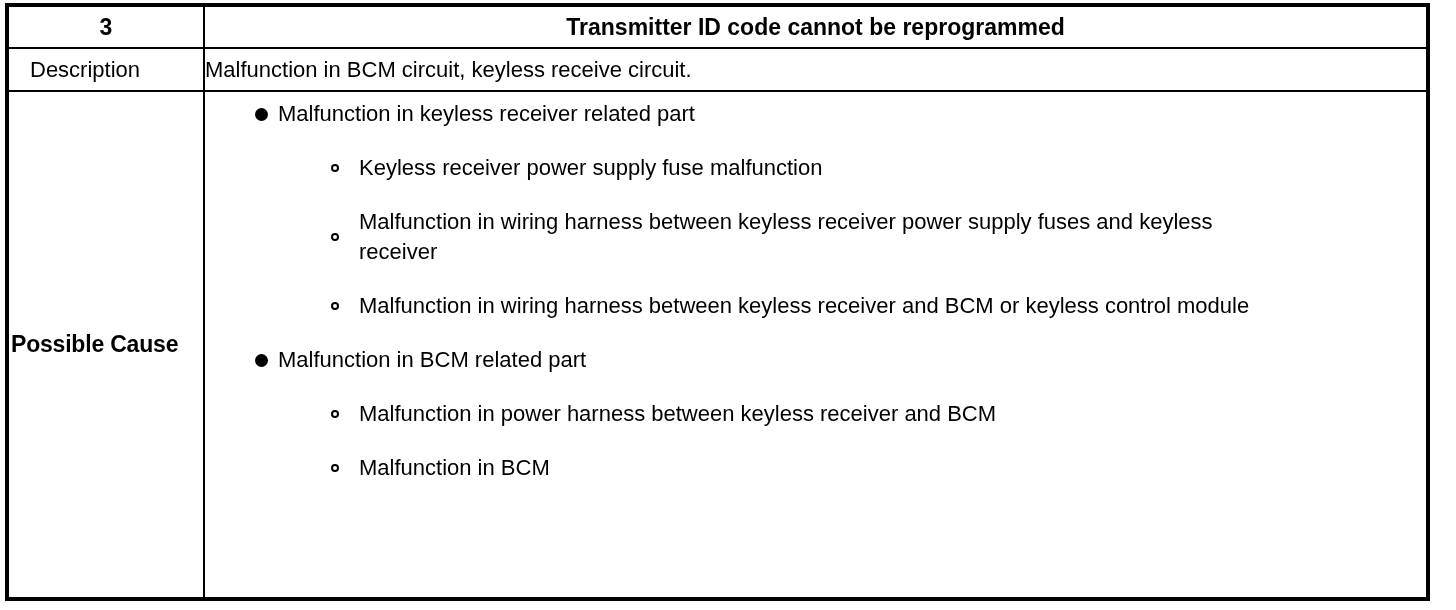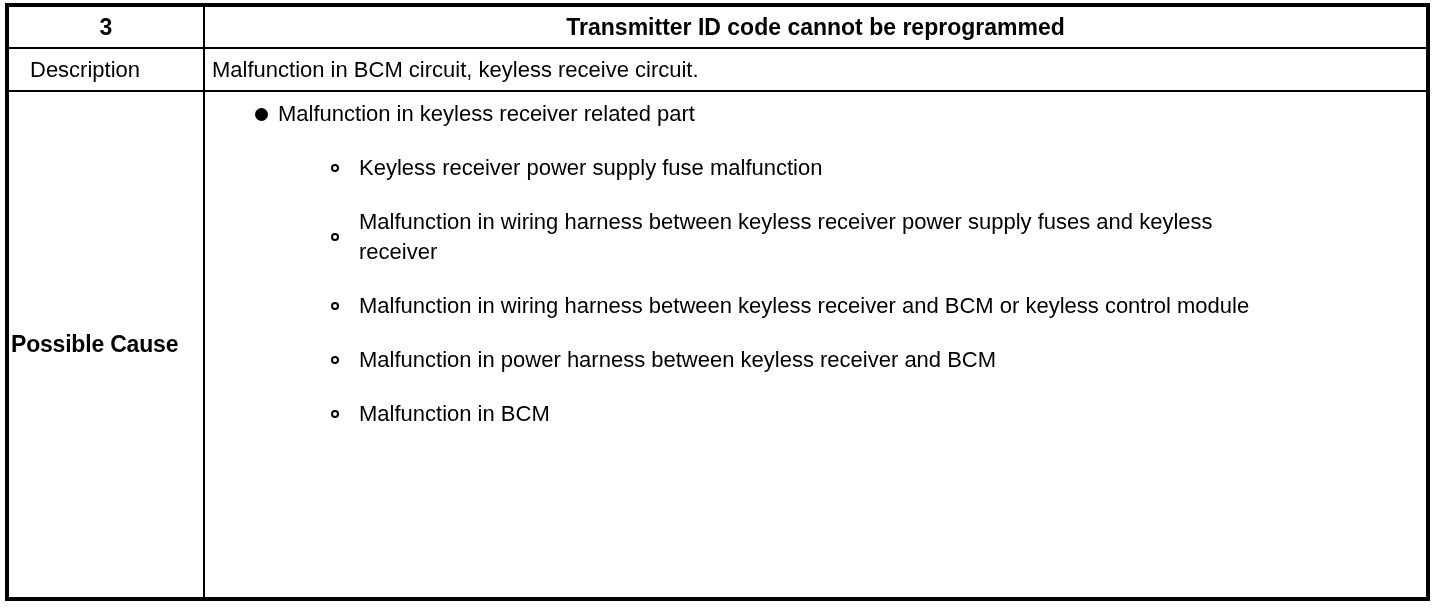--- a/index.html
+++ b/index.html
@@ -43,21 +43,20 @@
     font-size: 22px;
   }
   .label-cell.bold {
     font-weight: bold;
     font-size: 23px;
     padding-left: 2px;
     letter-spacing: -0.2px;
   }
   .desc-cell {
     display: flex; align-items: center;
-    padding-left: 7px;
     font-size: 22px;
   }
   .causes-cell {
     padding-top: 7px;
   }
   .cause-item {
     display: flex;
     align-items: center;
     font-size: 22px;
     line-height: 30px;
@@ -126,20 +125,26 @@
 receiver</span>
       </div>
 
       <div class="cause-item lvl2">
         <span class="bullet-box">
             <span class="bullet-open"></span>
           </span>
         <span class="cause-text">Malfunction in wiring harness between keyless receiver and BCM or keyless control module</span>
       </div>
 
+      <div class="cause-item lvl1">
+        <span class="bullet-box">
+            <span class="bullet-filled"></span>
+          </span>
+        <span class="cause-text">Malfunction in BCM related part</span>
+      </div>
 
       <div class="cause-item lvl2">
         <span class="bullet-box">
             <span class="bullet-open"></span>
           </span>
         <span class="cause-text">Malfunction in power harness between keyless receiver and BCM</span>
       </div>
 
       <div class="cause-item lvl2">
         <span class="bullet-box">

